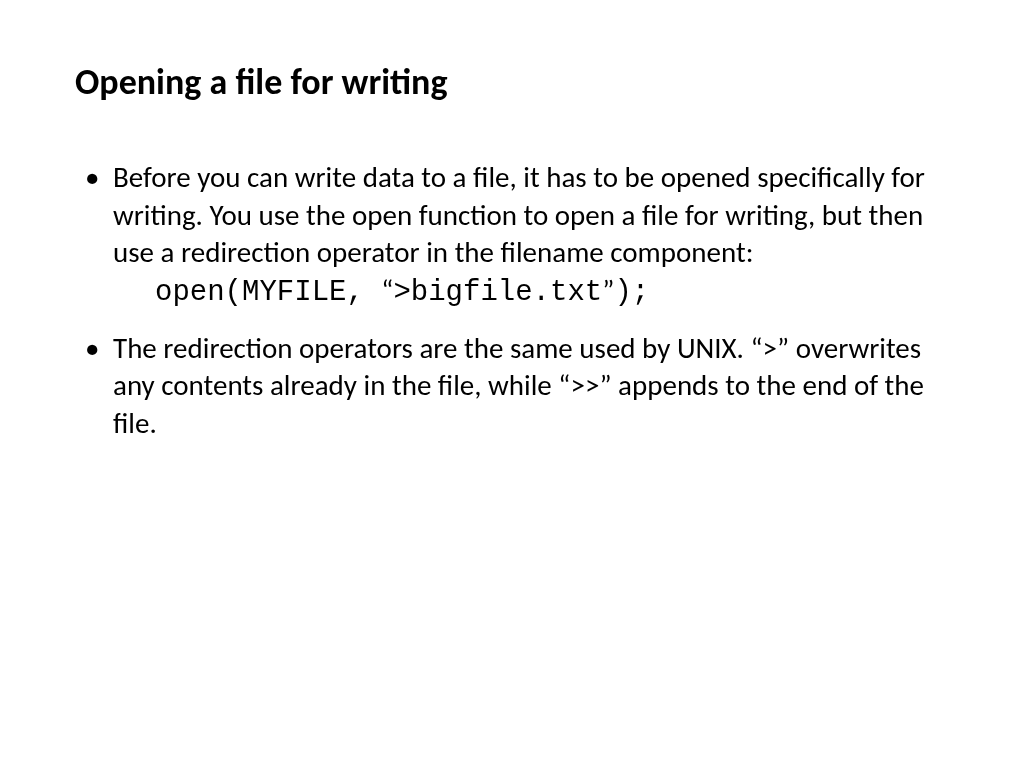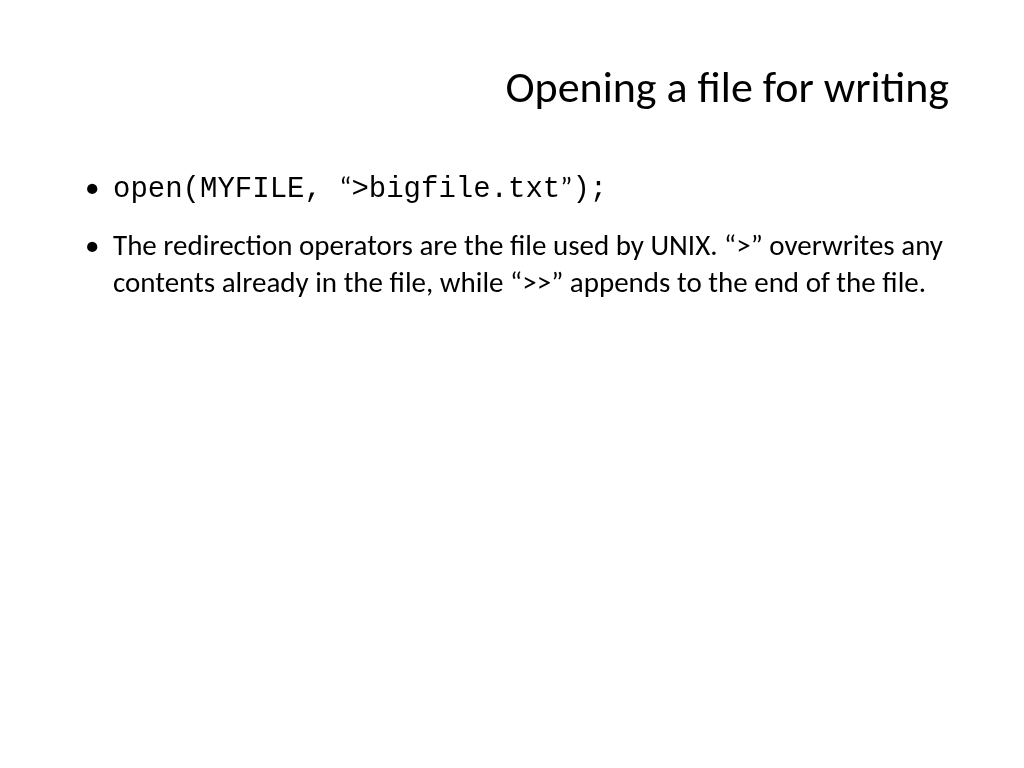--- a/index.html
+++ b/index.html
@@ -10,23 +10,23 @@
     body {
       width: 1024px;
       height: 768px;
       background: #ffffff;
       font-family: Calibri, 'Segoe UI', Arial, sans-serif;
       color: #000000;
       padding: 60px 75px 40px 75px;
       overflow: hidden;
     }
     .slide-title {
-      font-size: 44px;
-      font-weight: 400;
-      text-align: right;
+      font-size: 36px;
+      font-weight: 700;
+      text-align: left;
       margin-bottom: 55px;
     }
     .content {
       font-size: 29px;
       line-height: 1.3;
     }
     ul {
       list-style: none;
       padding-left: 0;
     }
@@ -39,32 +39,34 @@
       content: "•";
       position: absolute;
       left: 10px;
       top: 0;
       font-size: 29px;
     }
     .code-line {
       font-family: 'Courier New', Courier, monospace;
       display: block;
       padding-left: 0;
+      margin-left: 42px;
     }
     .curly {
       font-family: Calibri, 'Segoe UI', Arial, sans-serif;
     }
   </style>
 </head>
 <body>
 
 <h1 class="slide-title">Opening a file for writing</h1>
 
 <div class="content">
   <ul>
     <li>
+      <span>Before you can write data to a file, it has to be opened specifically for writing.  You use the open function to open a file for writing, but then use a redirection operator in the filename component:</span>
       <span class="code-line"><span>open(MYFILE, </span><span class="curly">“</span><span>&gt;bigfile.txt</span><span class="curly">”</span><span>);</span></span>
     </li>
     <li>
-      <span>The redirection operators are the file used by UNIX. </span><span class="curly">“</span><span>&gt;</span><span class="curly">”</span><span> overwrites any contents already in the file, while </span><span class="curly">“</span><span>&gt;&gt;</span><span class="curly">”</span><span> appends to the end of the file.</span>
+      <span>The redirection operators are the same used by UNIX. </span><span class="curly">“</span><span>&gt;</span><span class="curly">”</span><span> overwrites any contents already in the file, while </span><span class="curly">“</span><span>&gt;&gt;</span><span class="curly">”</span><span> appends to the end of the file.</span>
     </li>
   </ul>
 </div>
 
 </body></html>

